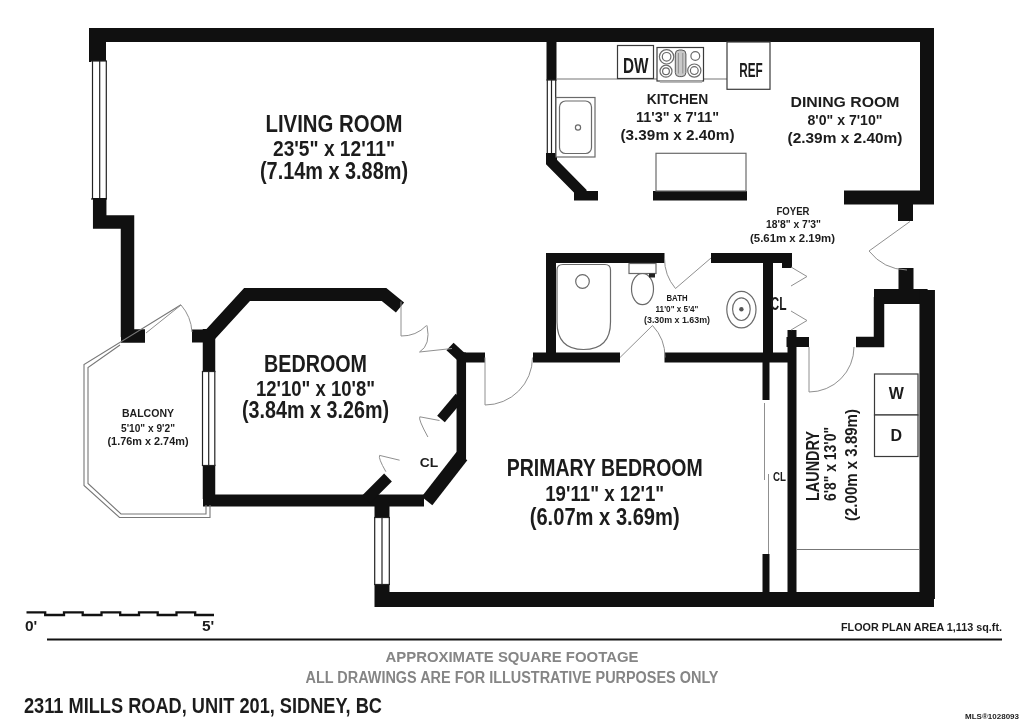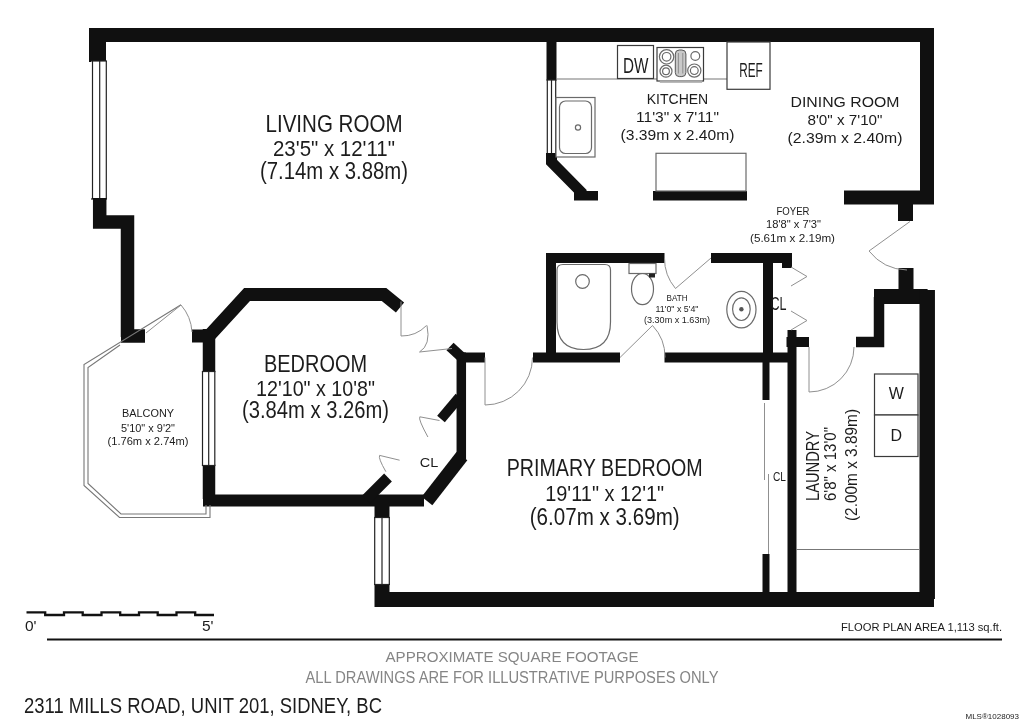--- a/index.html
+++ b/index.html
@@ -1,16 +1,16 @@
 <!DOCTYPE html>
 <html><head>
 <meta charset="utf-8">
 <style>
 html,body{margin:0;padding:0;background:#fff;}
-#page{width:1024px;height:723px;position:relative;background:#bef264;overflow:hidden;filter:grayscale(1);}
+#page{width:1024px;height:723px;position:relative;background:#bef264;overflow:hidden;filter:grayscale(1);font-weight:bold;}
 text{font-family:"Liberation Sans",sans-serif;fill:#1c1c1c;opacity:0.999;}
 .c{text-anchor:middle;}
 .w{stroke:#101010;fill:none;}
 .thin{stroke:#777;fill:none;stroke-width:1.1;}
 .arc{stroke:#909090;fill:none;stroke-width:1;}
 .fx{stroke:#6a6a6a;fill:#fff;stroke-width:1.2;}
 .box{stroke:#3a3a3a;fill:#fff;stroke-width:1.2;}
 .win{stroke:#222;stroke-width:1.2;}
 .gray{fill:#858585;}
 </style>

